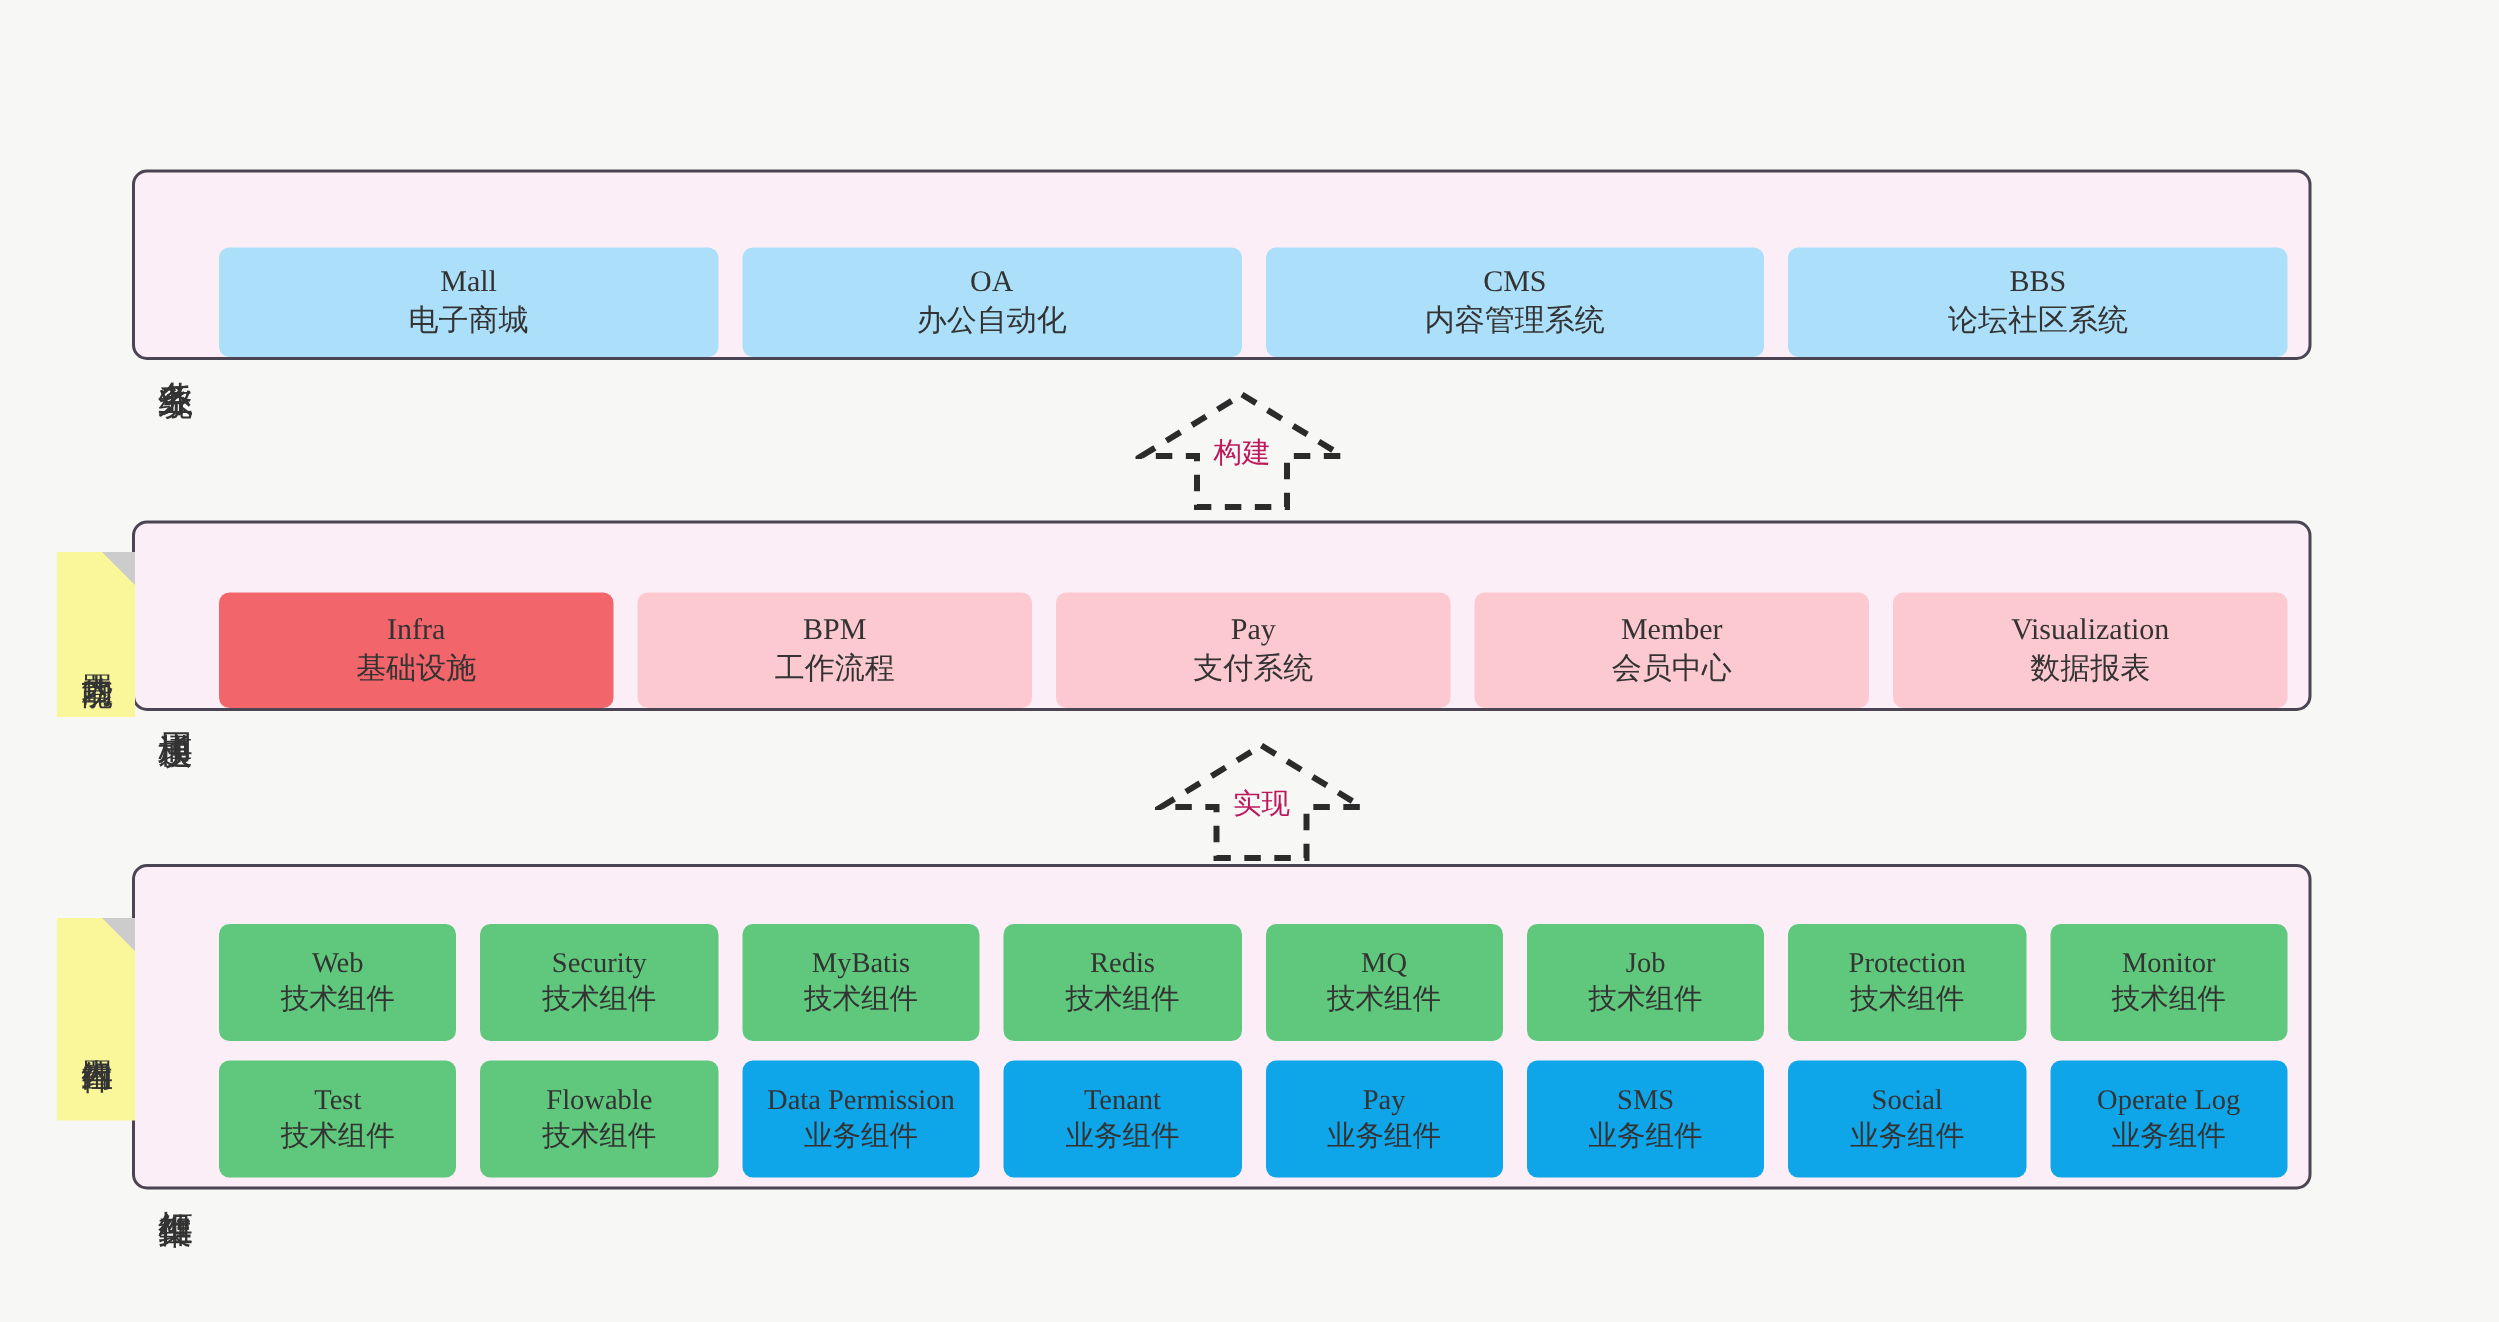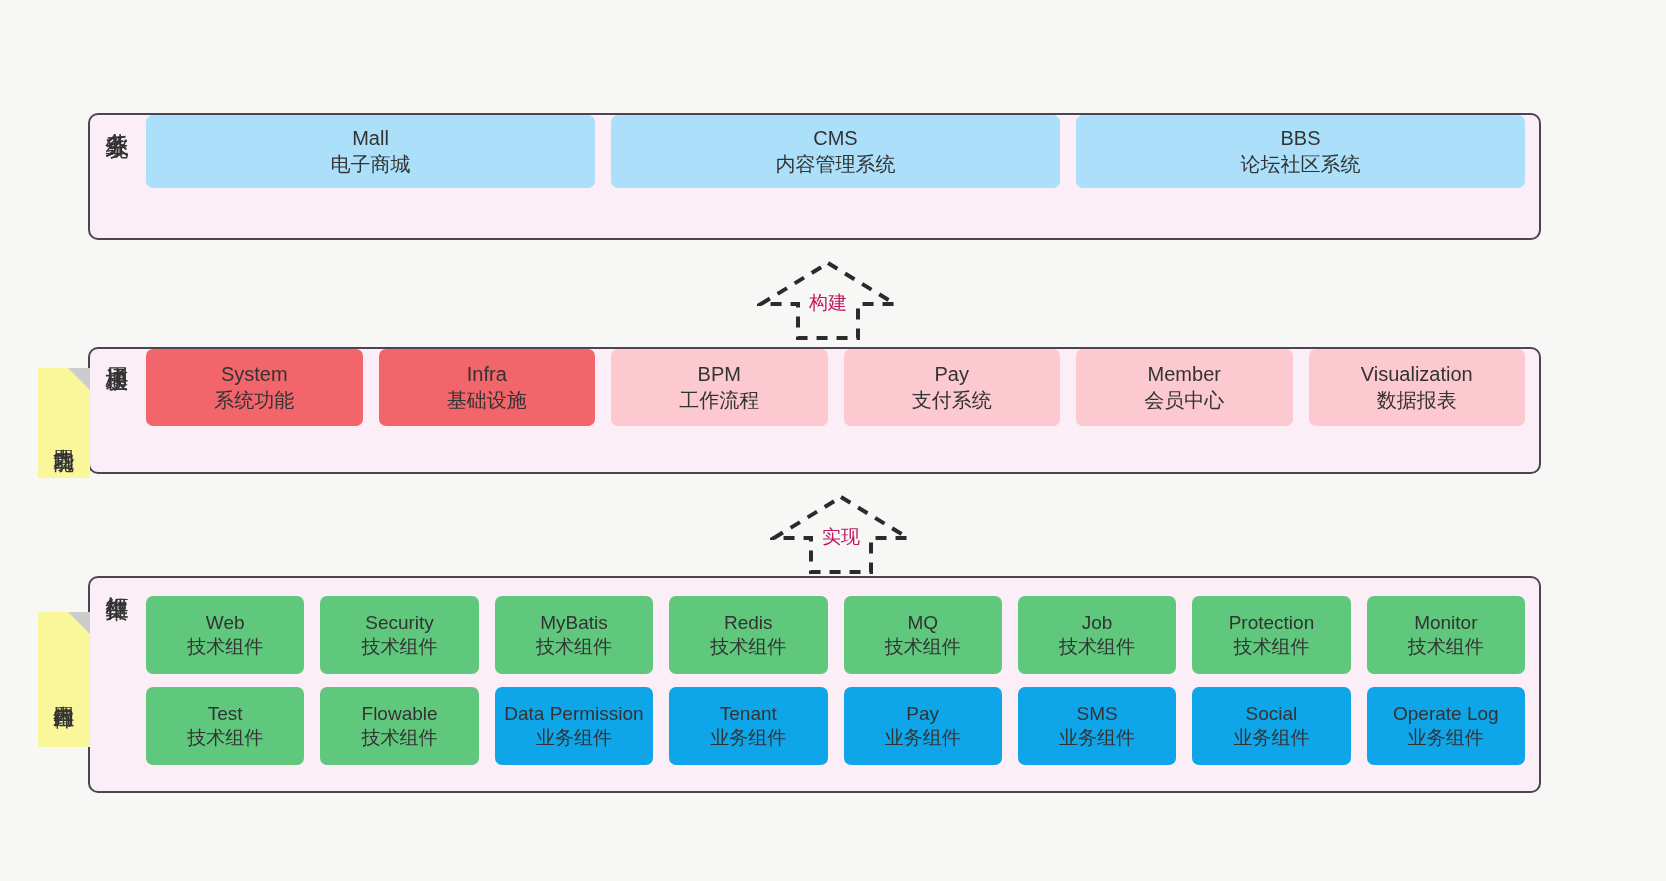--- a/index.html
+++ b/index.html
@@ -25,21 +25,22 @@
 
   
   .layer-panel {
     position: absolute;
     background: #fbeef6;
     border: 2px solid #4a4453;
     border-radius: 10px;
     box-sizing: border-box;
     display: flex;
     flex-direction: row;
-    align-items: flex-start;
+    align-items: flex-end;
+    font-family: Liberation Serif, serif;
   }
 
   .layer-title {
     flex: 0 0 auto;
     width: 46px;
     display: flex;
     align-items: center;
     justify-content: center;
     font-size: 23px;
     line-height: 1.18;
@@ -183,20 +184,24 @@
 
   <div class="layer-panel" id="layer-business">
     <div class="layer-title">业务系统</div>
     <div class="layer-body">
       <div class="row">
         <div class="card c-blue">
           <span class="l1">Mall</span>
           <span class="l2">电子商城</span>
         </div>
         <div class="card c-blue">
+          <span class="l1">OA</span>
+          <span class="l2">办公自动化</span>
+        </div>
+        <div class="card c-blue">
           <span class="l1">CMS</span>
           <span class="l2">内容管理系统</span>
         </div>
         <div class="card c-blue">
           <span class="l1">BBS</span>
           <span class="l2">论坛社区系统</span>
         </div>
       </div>
     </div>
   </div>
@@ -206,24 +211,20 @@
       <path d="M71 3 L138 44 L101 44 L101 78 L41 78 L41 44 L4 44 Z" stroke="#2b2b2b" stroke-width="4" stroke-dasharray="11 9" stroke-linejoin="miter" fill="none"></path>
     </svg>
     <span class="arrow-label">构建</span>
   </div>
 
   <div class="layer-panel" id="layer-common">
     <div class="layer-title">通用模块</div>
     <div class="layer-body">
       <div class="row">
         <div class="card c-red">
-          <span class="l1">System</span>
-          <span class="l2">系统功能</span>
-        </div>
-        <div class="card c-red">
           <span class="l1">Infra</span>
           <span class="l2">基础设施</span>
         </div>
         <div class="card c-pink">
           <span class="l1">BPM</span>
           <span class="l2">工作流程</span>
         </div>
         <div class="card c-pink">
           <span class="l1">Pay</span>
           <span class="l2">支付系统</span>

